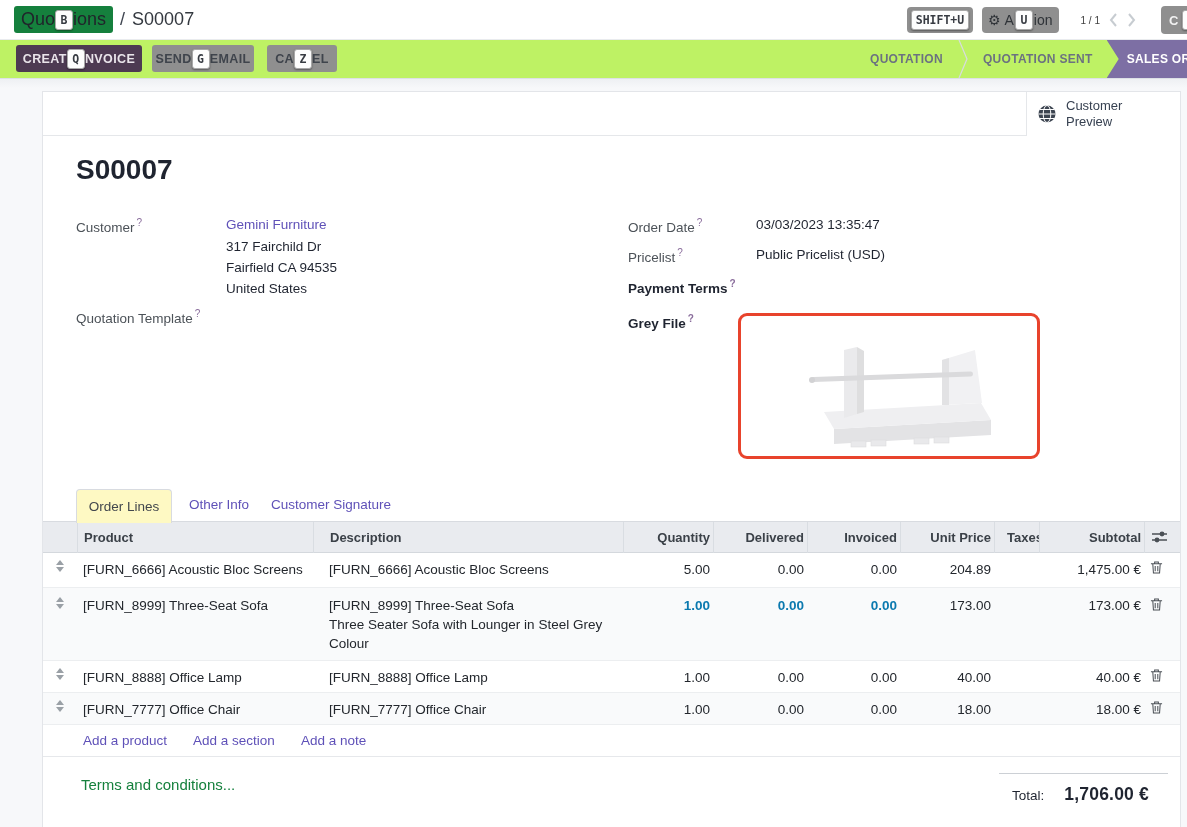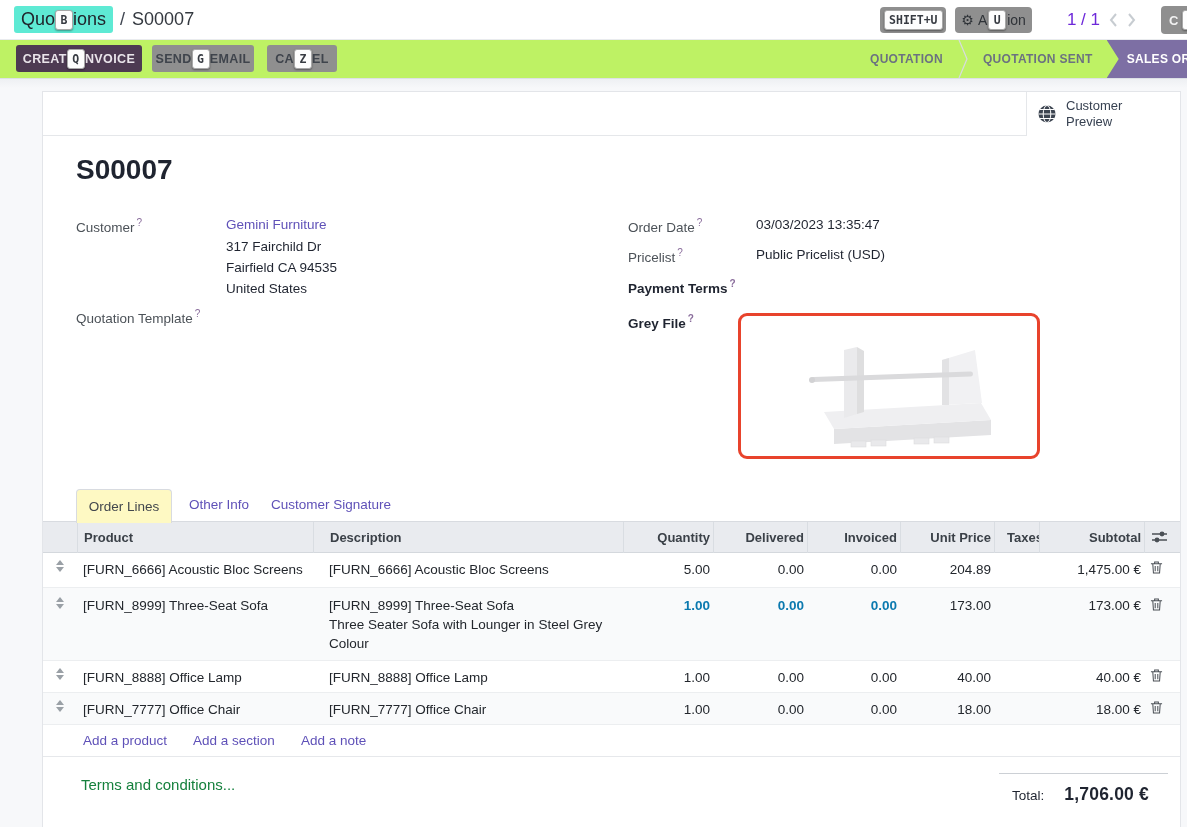--- a/index.html
+++ b/index.html
@@ -4,39 +4,39 @@
 <style>
   * { margin:0; padding:0; box-sizing:border-box; }
   html,body { width:1187px; height:827px; }
   body { font-family:"Liberation Sans", sans-serif; background:#fff; }
   .screen { position:relative; width:1187px; height:827px; overflow:hidden; background:#fff; }
 
   
   .bar1 { position:absolute; left:0; top:0; width:100%; height:40px; background:#fff;
           border-bottom:1px solid #e9ebee; display:flex; align-items:center; padding:0 0 0 14px; }
   .crumbs { display:flex; align-items:center; font-size:18px; color:#3f4550; }
-  .crumb-hl { background:#5eead4; color:#20242b; border-radius:3px; padding:3px 7px;
+  .crumb-hl { background:#15803d; color:#20242b; border-radius:3px; padding:3px 7px;
               display:inline-flex; align-items:center; }
   .crumb-sep { margin:0 7px; color:#3f4550; }
   .crumb-current { color:#33383f; }
 
   .topbar-right { position:absolute; right:-38px; top:0; height:40px; display:flex;
                   align-items:center; gap:9px; }
   .hint-wrap { background:#8f8f8f; border-radius:4px; height:26px; display:inline-flex;
                align-items:center; justify-content:center; padding:0 3px; }
   .hint-wrap.shift { width:66px; }
   .action-wrap { background:#8f8f8f; border-radius:4px; height:26px; display:inline-flex;
                  align-items:center; padding:0 6px; color:#2f3338; font-size:14px; gap:1px; }
   .gear { font-size:14px; color:#2f3338; margin-right:3px; }
   .key-badge { display:inline-flex; align-items:center; justify-content:center;
                background:#fdfdfd; border:1px solid #a8a8a8; border-radius:3px;
                min-width:18px; height:20px; padding:0 4px;
                font-family:"DejaVu Sans Mono", monospace; font-size:11.5px; font-weight:bold;
                color:#373b42; box-shadow:0 1px 2px rgba(0,0,0,.38); position:relative; z-index:2; }
-  .pager { font-size:17px; color:#6d28d9; margin-left:26px; white-space:nowrap; }
+  .pager { font-size:10px; color:#404040; margin-left:13px; white-space:nowrap; }
   .chev { display:inline-flex; align-items:center; }
   .clipped-btn { background:#8f8f8f; border-radius:4px; height:28px; width:64px; margin-left:16px;
                  display:inline-flex; align-items:center; padding:0 8px; gap:4px;
                  color:#f2f2f2; font-size:13px; font-weight:bold; }
 
   
   .bar2 { position:absolute; left:0; top:40px; width:100%; height:39px; background:#bef264;
           border-bottom:1px solid #dde1e6; }
   .btn { position:absolute; top:5px; height:27px; border:none; border-radius:3px;
          font-family:"Liberation Sans", sans-serif; font-size:12.5px; font-weight:bold;

